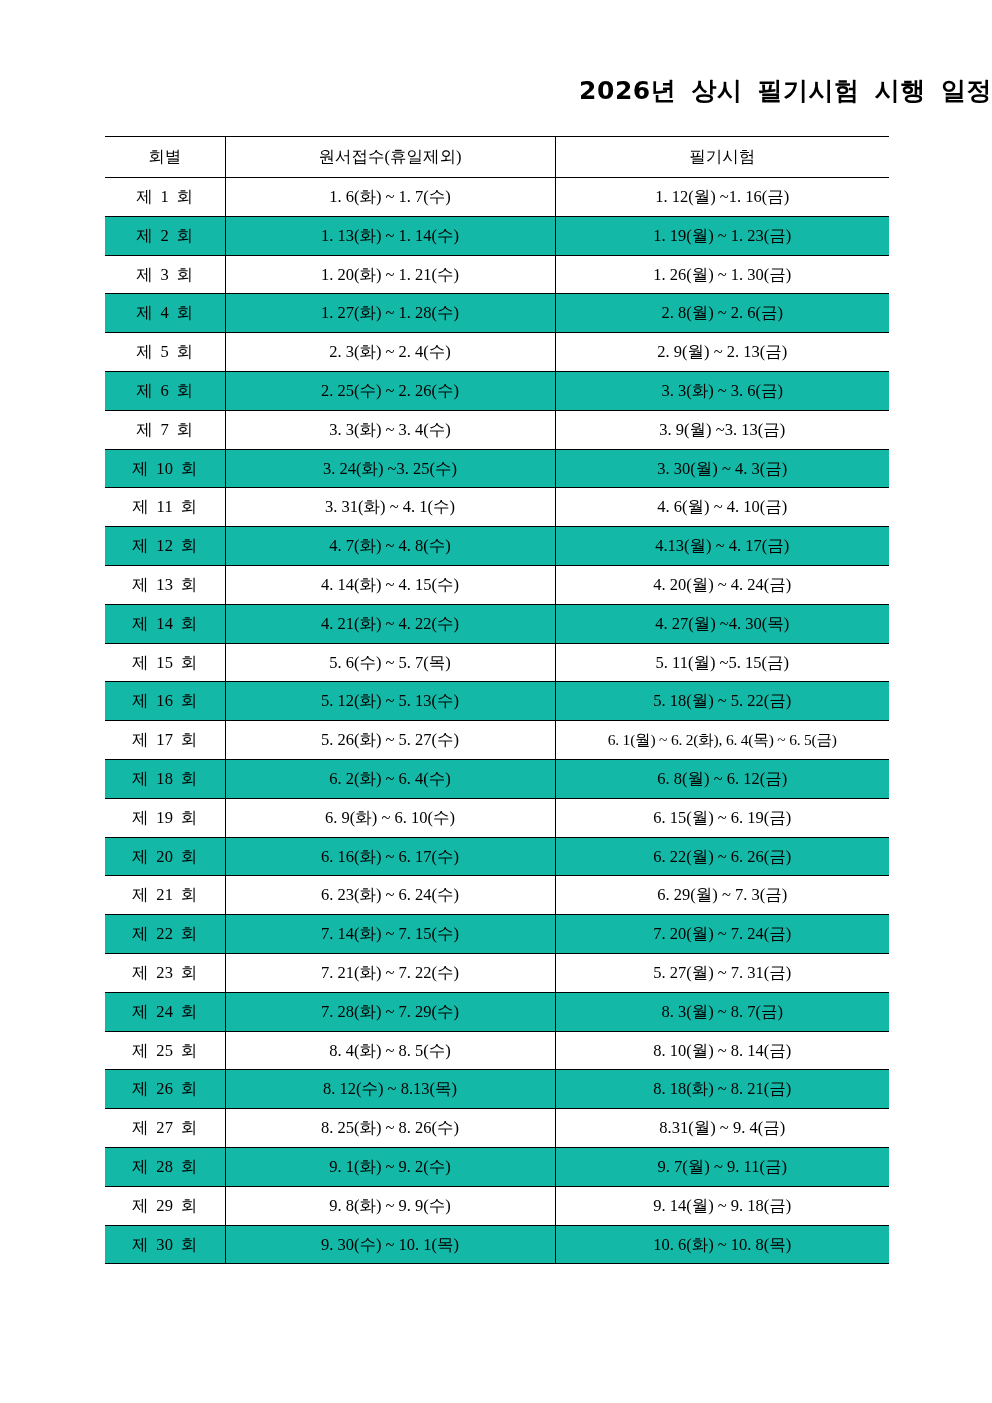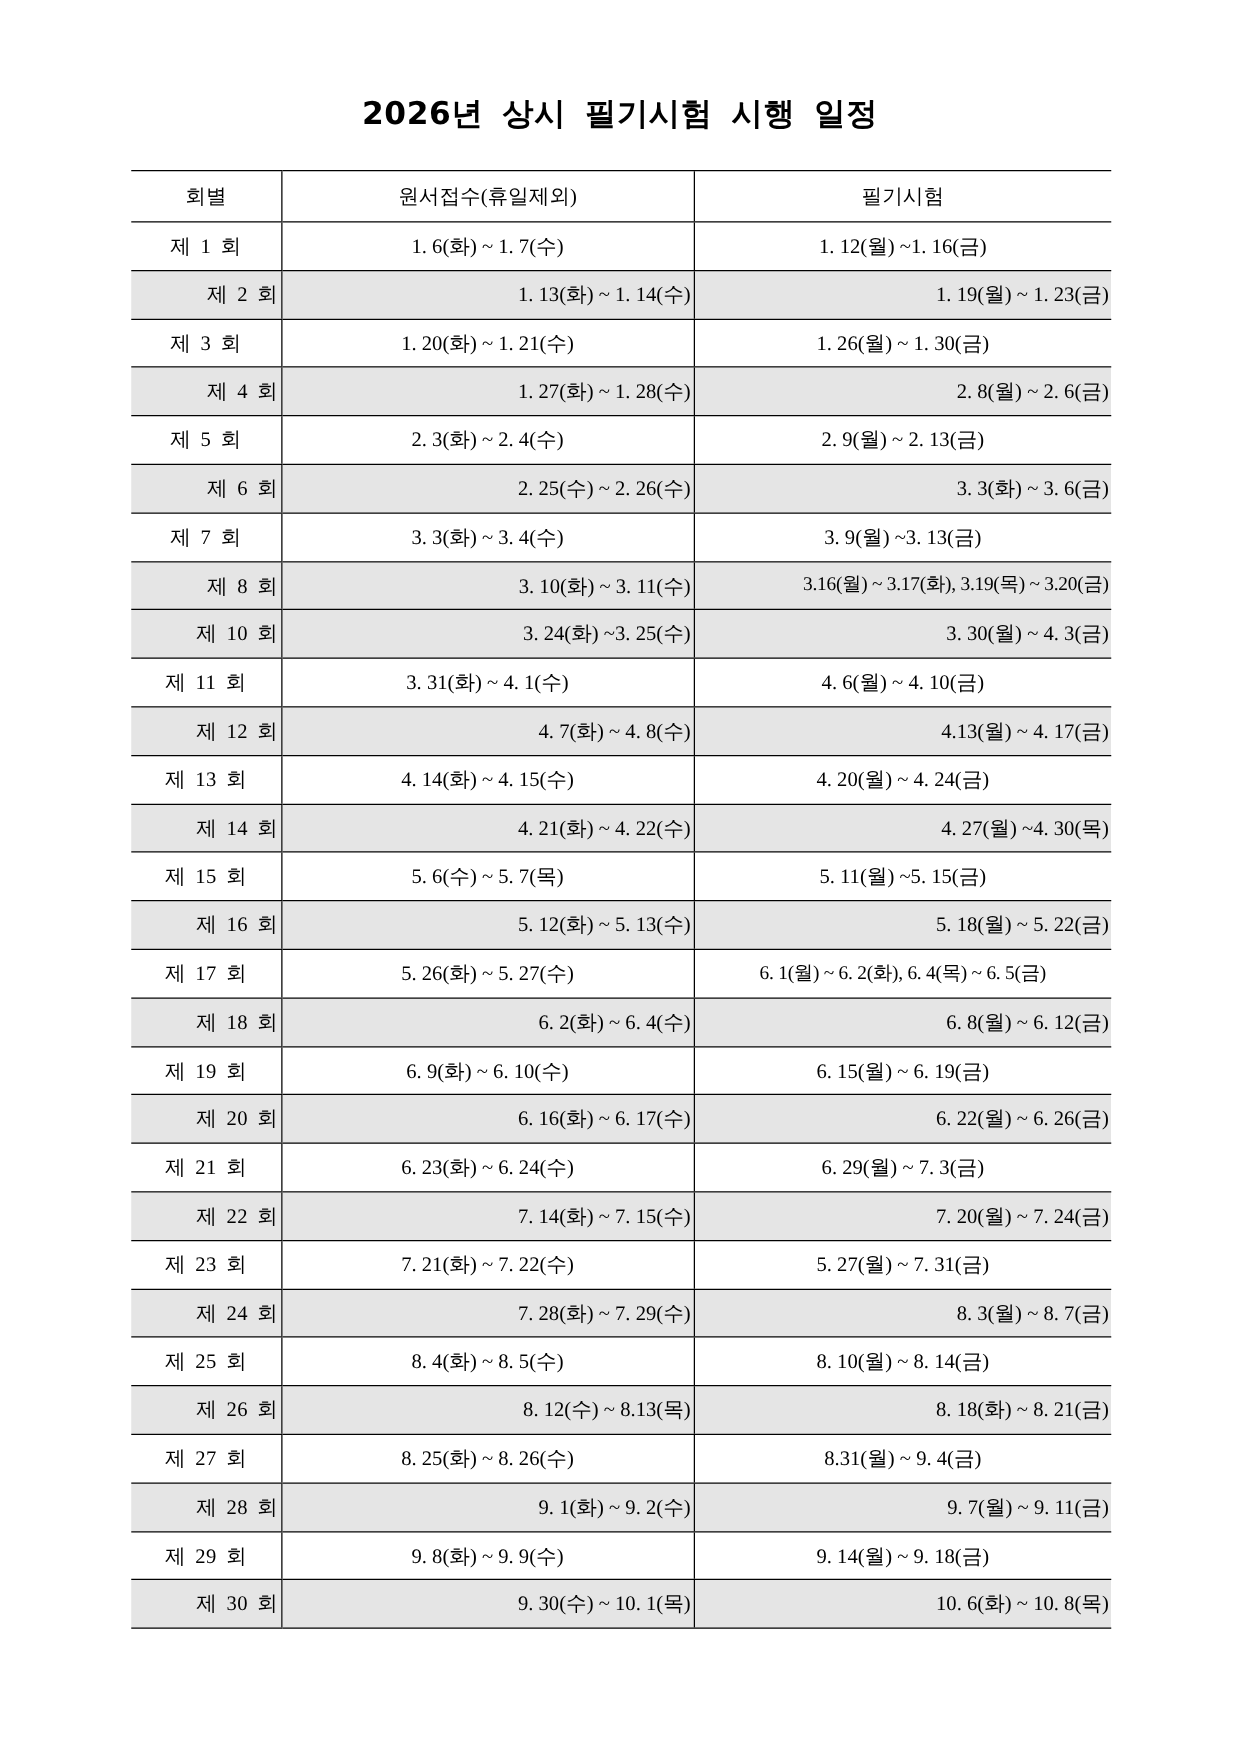--- a/index.html
+++ b/index.html
@@ -22,21 +22,21 @@
     height: 1403px;
     box-sizing: border-box;
   }
 
   
   .doc-title {
     position: absolute;
     top: 74px;
     left: 0;
     width: 992px;
-    text-align: center;
+    text-align: right;
     font-family: "DejaVu Sans", "Liberation Sans", sans-serif;
     font-size: 25px;
     font-weight: bold;
     letter-spacing: 0.5px;
     word-spacing: 6px;
     color: #000000;
     white-space: nowrap;
   }
 
   
@@ -82,22 +82,21 @@
     border-left: 1.6px solid #000000;
   }
 
   table.schedule thead th {
     font-weight: normal;
     height: 40px;
   }
 
   tr.shaded th,
   tr.shaded td {
-    background-color: #e5e5e5;
-    text-align: right;
+    background-color: #14b8a6;
   }
 
   td.col-round {
     letter-spacing: 0.3px;
     word-spacing: 3px;
   }
 
   
   td.col-exam.tight {
     font-size: 15.5px;
@@ -155,25 +154,20 @@
             <td class="col-round">제 6 회</td>
             <td class="col-apply">2. 25(수) ~ 2. 26(수)</td>
             <td class="col-exam">3. 3(화) ~ 3. 6(금)</td>
           </tr>
           <tr>
             <td class="col-round">제 7 회</td>
             <td class="col-apply">3. 3(화) ~ 3. 4(수)</td>
             <td class="col-exam">3. 9(월) ~3. 13(금)</td>
           </tr>
           <tr class="shaded">
-            <td class="col-round">제 8 회</td>
-            <td class="col-apply">3. 10(화) ~ 3. 11(수)</td>
-            <td class="col-exam tight">3.16(월) ~ 3.17(화), 3.19(목) ~ 3.20(금)</td>
-          </tr>
-          <tr class="shaded">
             <td class="col-round">제 10 회</td>
             <td class="col-apply">3. 24(화) ~3. 25(수)</td>
             <td class="col-exam">3. 30(월) ~ 4. 3(금)</td>
           </tr>
           <tr>
             <td class="col-round">제 11 회</td>
             <td class="col-apply">3. 31(화) ~ 4. 1(수)</td>
             <td class="col-exam">4. 6(월) ~ 4. 10(금)</td>
           </tr>
           <tr class="shaded">

